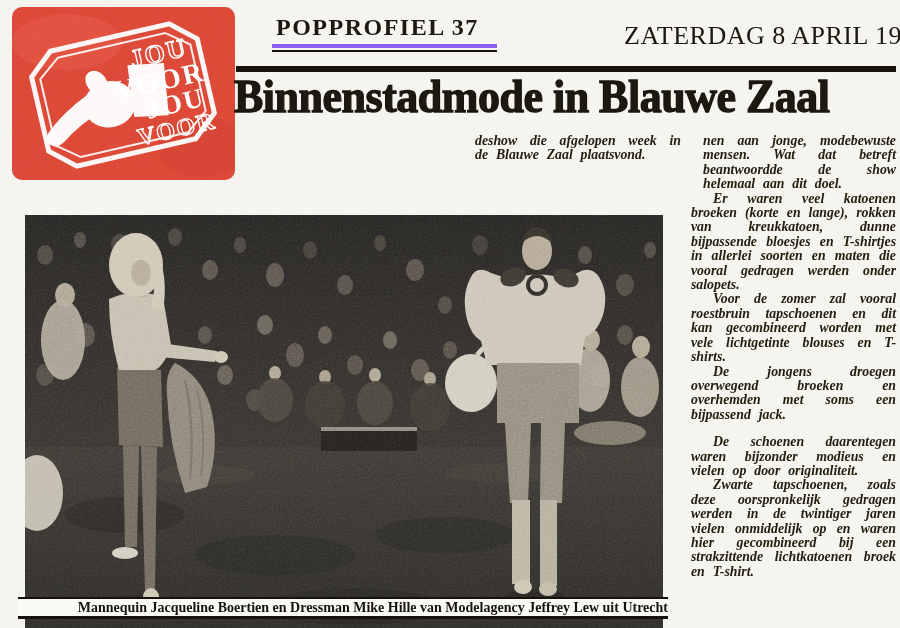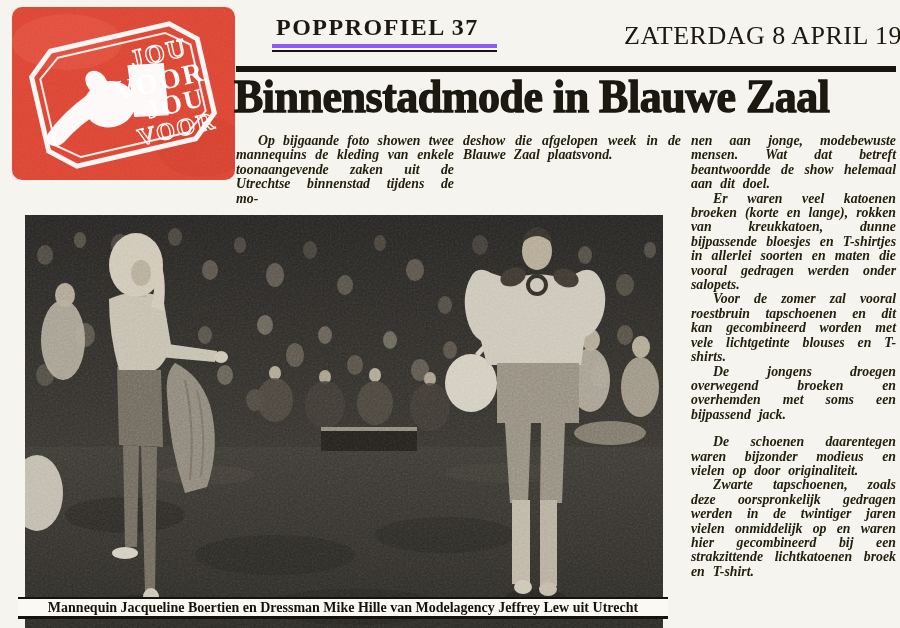--- a/index.html
+++ b/index.html
@@ -17,32 +17,32 @@
 
   .headline-rule{position:absolute;left:236px;top:66px;width:660px;height:6px;background:#17150e;}
   .headline{position:absolute;left:234px;top:74px;width:666px;margin:0;font-size:44px;line-height:1.0;
     font-weight:bold;letter-spacing:-.5px;white-space:nowrap;-webkit-text-stroke:1.2px #17150e;
     transform:scaleY(1.05);transform-origin:top left;}
 
   
   .bodytxt{font-style:italic;font-weight:bold;font-size:13.8px;line-height:14.4px;
     text-align:justify;word-spacing:.32em;color:#22200f;}
   .bodytxt p{margin:0;text-indent:1.6em;}
-  .bodytxt p.noindent{text-indent:0;}
+  .bodytxt p.noindent{text-indent:0;margin-left:12px;}
   .bodytxt p.gap-above{margin-top:13px;}
   .intro-col1{position:absolute;left:236px;top:134px;width:218px;}
   .intro-col2{position:absolute;left:463px;top:134px;width:218px;}
   .right-col{position:absolute;left:691px;top:134px;width:205px;font-family:Liberation Serif, serif;}
 
   
   .photo{position:absolute;left:25px;top:215px;width:638px;height:413px;background:#2e2b27;}
   .photo svg{display:block;}
   .photo-caption{position:absolute;left:-7px;width:650px;top:382px;background:#faf9f4;
     border-top:2px solid #15130c;border-bottom:3px solid #15130c;
-    font-weight:bold;font-size:14px;line-height:17px;text-align:center;white-space:nowrap;
+    font-weight:bold;font-size:14px;line-height:17px;text-align:right;white-space:nowrap;
     overflow:hidden;color:#15130c;}
 </style>
 </head>
 <body>
 
 <div class="page">
 
   <svg class="stamp" viewBox="0 0 223 173" xmlns="http://www.w3.org/2000/svg">
     <defs>
       <filter id="stampnoise">
@@ -71,23 +71,20 @@
       </g>
     </g>
   </svg>
 
   <div class="section-label">POPPROFIEL 37</div>
   <div class="date-label">ZATERDAG 8 APRIL 1978</div>
 
   <div class="headline-rule"></div>
   <h1 class="headline">Binnenstadmode in Blauwe Zaal</h1>
 
-  <div class="bodytxt intro-col1">
-    <p>Op bijgaande foto showen twee mannequins de kleding van enkele toonaangevende zaken uit de Utrechtse binnenstad tijdens de mo-</p>
-  </div>
   <div class="bodytxt intro-col2">
     <p class="noindent">deshow die afgelopen week in de Blauwe Zaal plaatsvond.</p>
   </div>
 
   <div class="photo">
     <svg width="638" height="413" viewBox="0 0 638 413" xmlns="http://www.w3.org/2000/svg">
       <defs>
         <linearGradient id="crowdg" x1="0" y1="0" x2="0" y2="1">
           <stop offset="0" stop-color="#242220"></stop>
             <stop offset="1" stop-color="#36332d"></stop>

